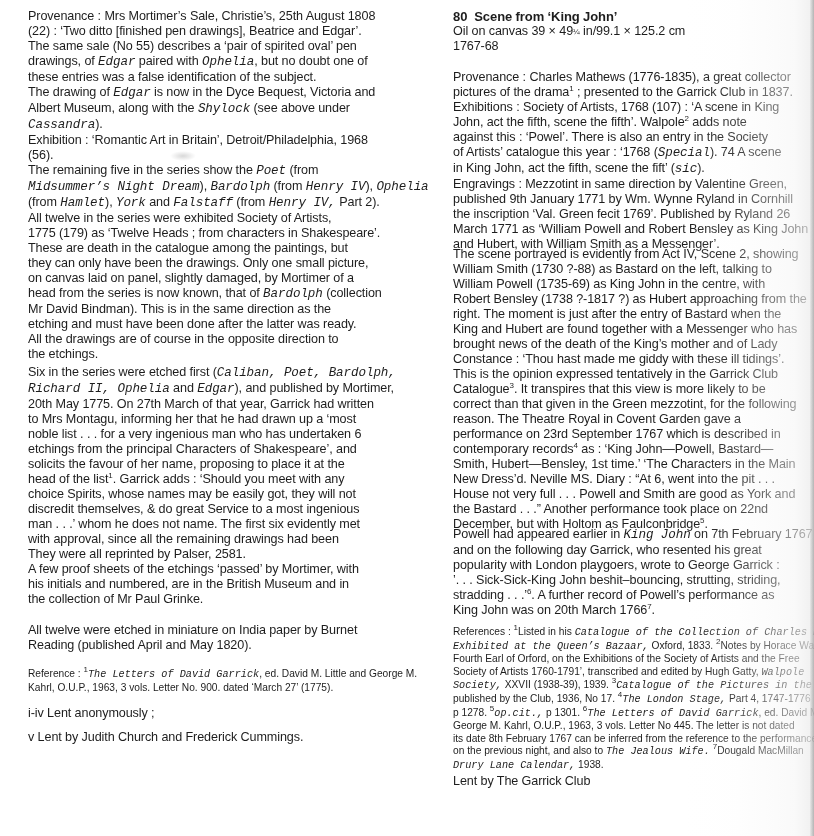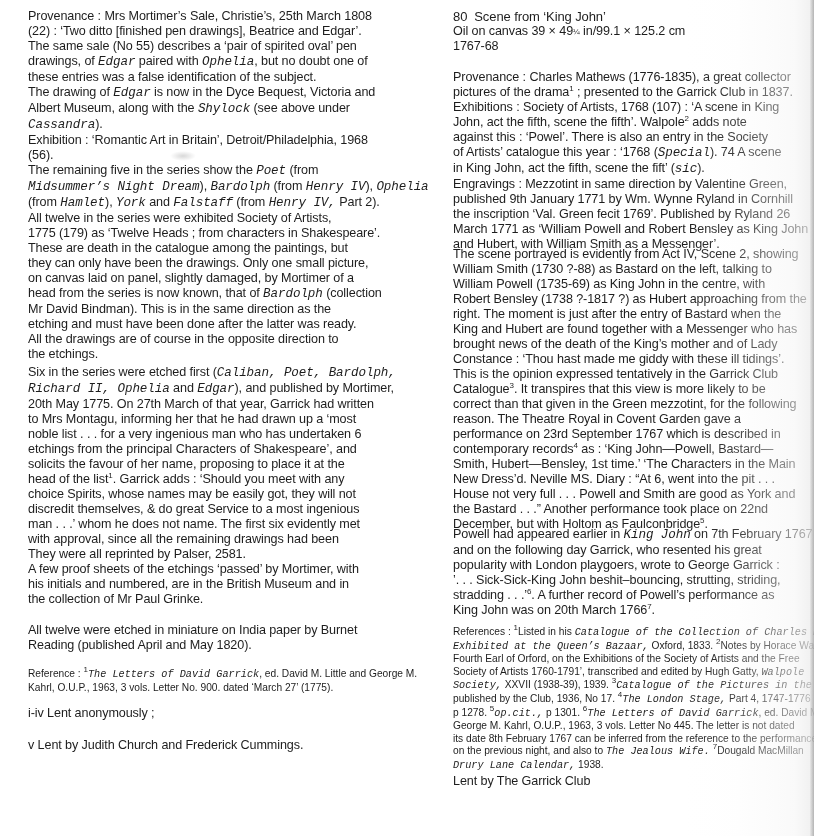--- a/index.html
+++ b/index.html
@@ -9,21 +9,21 @@
     font-family: "Liberation Sans", "DejaVu Sans", sans-serif;
   }
   .page { position: absolute; inset: 0; }
   .col { position: absolute; top: 0; }
   .col-left { left: 28px; width: 385px; }
   .col-right { left: 453px; width: 380px; white-space: nowrap; }
   .ln { display: block; font-size: 12.6px; line-height: 15px; white-space: nowrap; letter-spacing: -0.1px; }
   .sm { display: block; font-size: 10.2px; line-height: 12.6px; white-space: nowrap; }
   i, em { font-style: italic; font-family: Liberation Mono, monospace; }
   .para { position: absolute; left: 0; }
-  .title { font-weight: normal; font-size: 13px; }
+  .title { font-weight: bold; font-size: 13px; }
   sup { font-size: 8px; line-height: 0; vertical-align: 5px; }
   .frac { font-size: 8px; vertical-align: 1px; }
   .fade-right {
     position: absolute; top: 0; right: 0; width: 130px; height: 836px;
     background: linear-gradient(to right, rgba(255,255,255,0) 0%, rgba(250,250,250,0.15) 40%, rgba(245,245,245,0.55) 85%, rgba(235,235,235,0.8) 100%);
     pointer-events: none;
   }
   .edge-shadow {
     position: absolute; top: 0; right: 0; width: 4px; height: 836px;
     background: linear-gradient(to right, rgba(200,200,200,0.2), rgba(120,120,120,0.5));
@@ -35,21 +35,21 @@
   }
 </style>
 </head>
 <body>
 
 <div class="page">
   <div class="smudge"></div>
 
   <div class="col col-left">
     <div class="para" style="top:9px">
-        <span class="ln">Provenance : Mrs Mortimer’s Sale, Christie’s, 25th March 1808</span>
+        <span class="ln">Provenance : Mrs Mortimer’s Sale, Christie’s, 25th August 1808</span>
         <span class="ln">(22) : ‘Two ditto [finished pen drawings], Beatrice and Edgar’.</span>
         <span class="ln">The same sale (No 55) describes a ‘pair of spirited oval’ pen</span>
         <span class="ln">drawings, of <i>Edgar</i> paired with <i>Ophelia</i>, but no doubt one of</span>
         <span class="ln">these entries was a false identification of the subject.</span>
         <span class="ln">The drawing of <i>Edgar</i> is now in the Dyce Bequest, Victoria and</span>
         <span class="ln">Albert Museum, along with the <i>Shylock</i> (see above under</span>
         <span class="ln"><i>Cassandra</i>).</span>
         <span class="ln">Exhibition : ‘Romantic Art in Britain’, Detroit/Philadelphia, 1968</span>
         <span class="ln">(56).</span>
       </div>
@@ -89,21 +89,21 @@
     <div class="para" style="top:623px">
         <span class="ln">All twelve were etched in miniature on India paper by Burnet</span>
         <span class="ln">Reading (published April and May 1820).</span>
       </div>
     <div class="para" style="top:668px">
         <span class="sm">Reference : <sup>1</sup><i>The Letters of David Garrick</i>, ed. David M. Little and George M.</span>
         <span class="sm">Kahrl, O.U.P., 1963, 3 vols. Letter No. 900. dated ‘March 27’ (1775).</span>
       </div>
     <div class="para" style="top:706px">
       <span class="ln">i-iv Lent anonymously ;</span>
-      <span class="ln" style="margin-top:17px">v Lent by Judith Church and Frederick Cummings.</span>
+      <span class="ln" style="margin-top:9px">v Lent by Judith Church and Frederick Cummings.</span>
     </div>
   </div>
 
   <div class="col col-right">
     <div class="para" style="top:9px">
       <span class="ln title"><span>80</span>&nbsp; <span>Scene from ‘King John’</span></span>
       <span class="ln">Oil on canvas 39 × 49<span class="frac">¼</span> in/99.1 × 125.2 cm</span>
       <span class="ln">1767-68</span>
     </div>
     <div class="para" style="top:70px">

